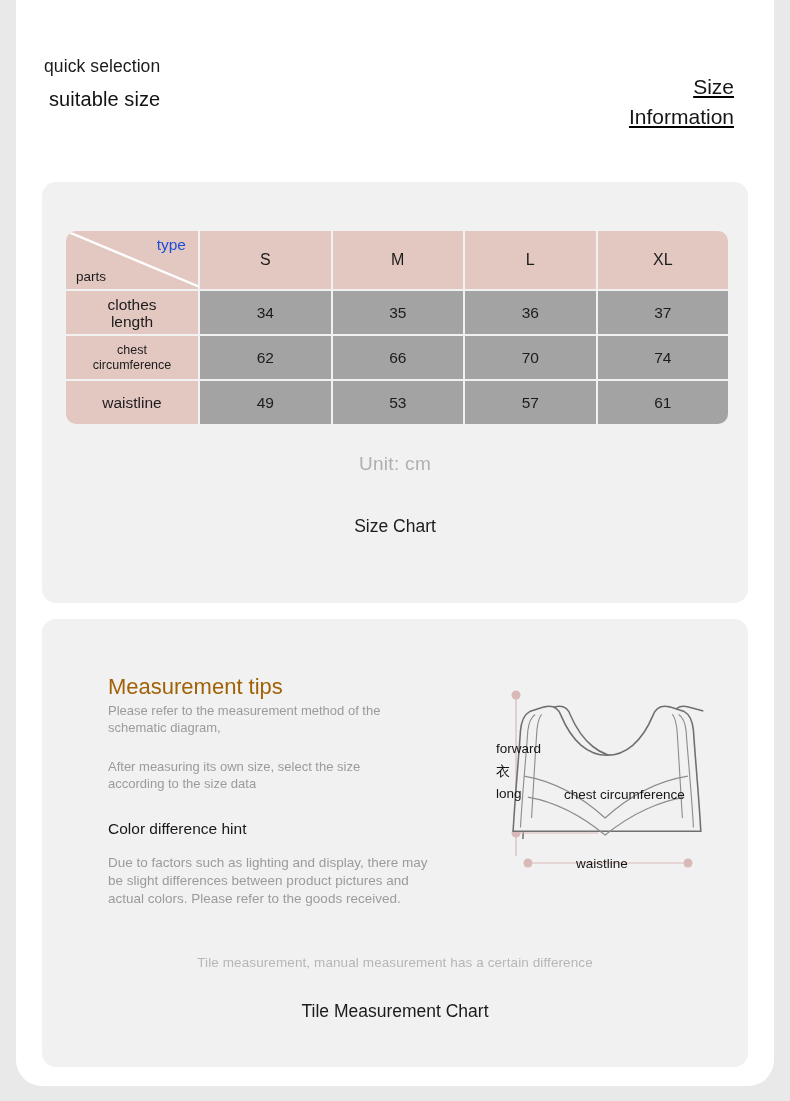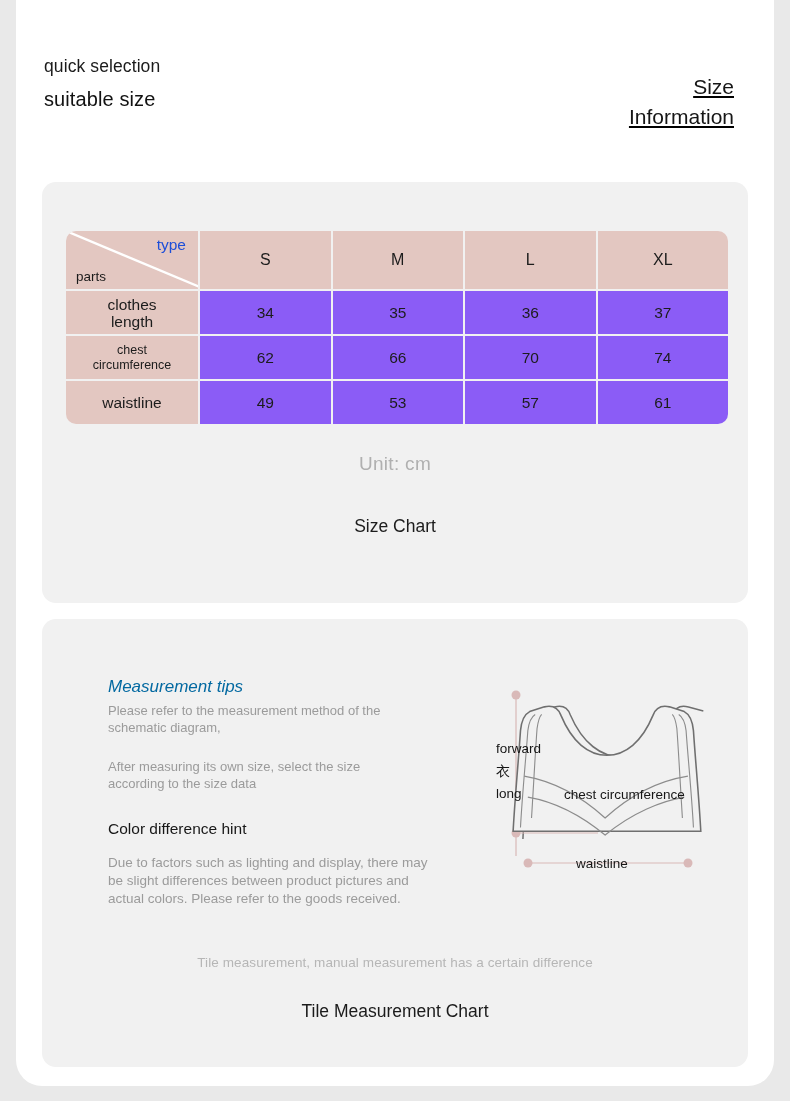--- a/index.html
+++ b/index.html
@@ -53,20 +53,21 @@
     line-height: 24px;
     white-space: nowrap;
   }
   .head-left .line2 {
     font-size: 20px;
     color: #121212;
     letter-spacing: 0.1px;
     line-height: 30px;
     margin-top: 6px;
     white-space: nowrap;
+    text-align: right;
   }
   .head-right {
     position: absolute;
     right: 56px;
     top: 72px;
     text-align: right;
     text-decoration: underline;
   }
   .head-right .r1 {
     font-size: 21px;
@@ -118,21 +119,21 @@
     vertical-align: middle;
     font-size: 15.5px;
     color: #1c1c1c;
     height: 43px;
     padding: 0;
   }
   td.th-pink {
     background: #e3c7c1;
   }
   td.cell-gray {
-    background: #8b5cf6;
+    background: #a3a3a3;
     font-size: 17px;
     color: #1d1d1d;
   }
   td.lbl {
     background: #e3c7c1;
     font-size: 14.5px;
     color: #1d1d1d;
     line-height: 17px;
     width: 132px;
   }
@@ -199,24 +200,23 @@
   }
 
   
   .tips-block {
     position: absolute;
     left: 66px;
     top: 56px;
     width: 400px;
   }
   .tips-h {
-    font-size: 17px;
-    color: #0369a1;
+    font-size: 22px;
+    color: #a16207;
     line-height: 24px;
-    font-style: italic;
   }
   .tips-p {
     font-size: 13px;
     color: #9b9b9b;
     line-height: 17px;
     margin-top: 3px;
     white-space: pre-line;
   }
   .tips-p.second { margin-top: 22px; }
   .tips-h2 {

